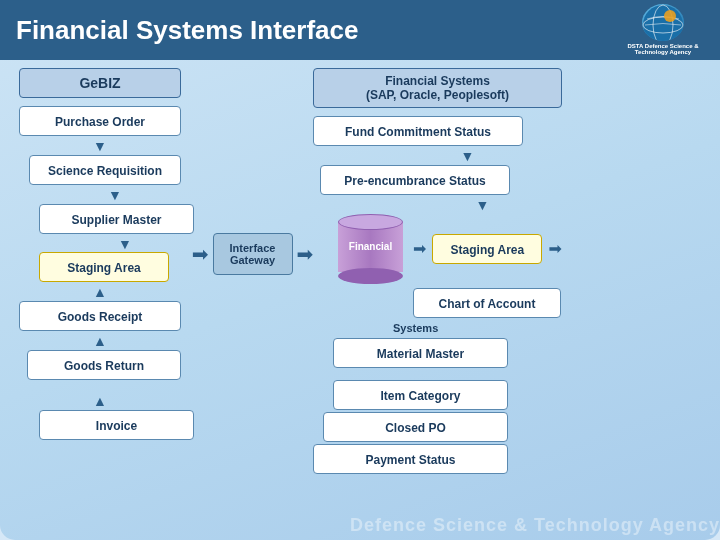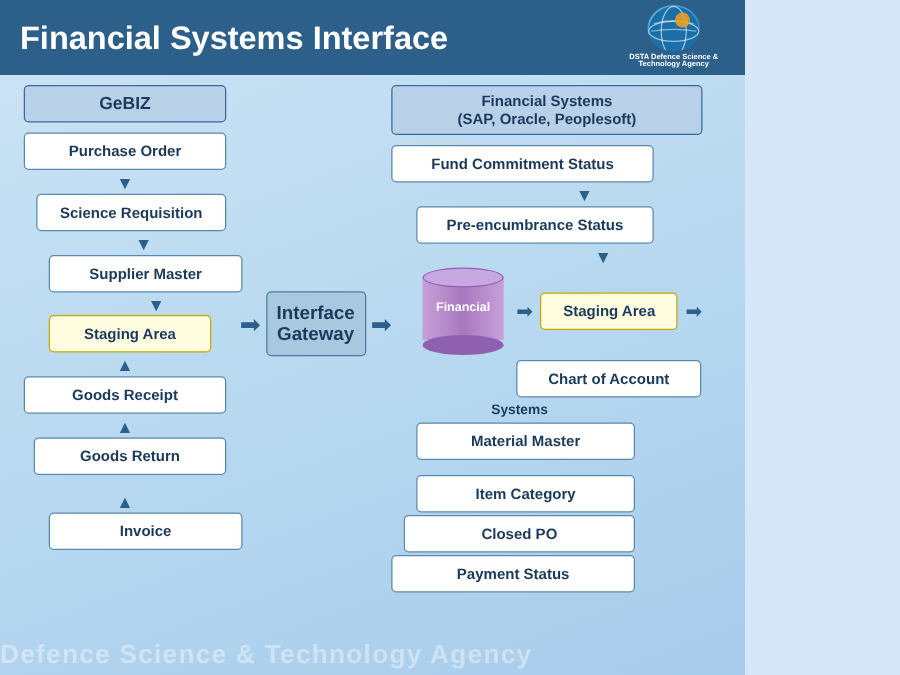--- a/index.html
+++ b/index.html
@@ -5,24 +5,25 @@
     * { box-sizing: border-box; margin: 0; padding: 0; }
     body {
       width: 720px;
       height: 540px;
       overflow: hidden;
       font-family: Arial, sans-serif;
       background: #d6e8f7;
     }
 
     .page {
-      width: 596px;
+      width: 720px;
       height: 540px;
       position: relative;
       background: linear-gradient(160deg, #cde4f5 0%, #b8d9f0 50%, #a8cceb 100%);
+      border-radius: 15px;
     }
 
     
     .header {
       background: #2c5f8a;
       width: 100%;
       height: 60px;
       display: flex;
       align-items: center;
       padding: 0 16px;
@@ -64,22 +65,22 @@
       margin-top: 2px;
       line-height: 1.2;
     }
 
     
     .watermark {
       position: absolute;
       bottom: 4px;
       left: 0;
       width: 100%;
-      text-align: left;
-      font-size: 21px;
+      text-align: right;
+      font-size: 18px;
       font-weight: bold;
       color: rgba(255,255,255,0.4);
       pointer-events: none;
       letter-spacing: 1px;
     }
 
     .main-layout {
       display: flex;
       flex-direction: row;
       width: 720px;
@@ -211,21 +212,21 @@
       <div class="box" style="margin-bottom:2px;margin-left:20px;width:155px;">
         <span class="item-label">Invoice</span>
       </div>
     </div>
 
     <div class="mid-col">
 
       <div style="display:flex;flex-direction:row;align-items:center;">
         <span style="font-size:20px;color:#2c5f8a;">➡</span>
         <div class="box" style="background:#a8c8e0;border-color:#4a7aa0;margin:0 4px;width:80px;padding:8px 6px;">
-          <div style="font-size:15px;font-weight:bold;color:#1a3a5c;">
+          <div style="font-size:11px;font-weight:bold;color:#1a3a5c;">
             <span>Interface</span><br>
             <span>Gateway</span>
           </div>
         </div>
         <span style="font-size:20px;color:#2c5f8a;">➡</span>
       </div>
     </div>
 
     <div class="right-col">
       <div class="box" style="background:#b8d0e8;border-color:#3a6a9a;margin-bottom:8px;text-align:center;">
@@ -233,21 +234,21 @@
           <span>Financial Systems</span><br>
           <span>(SAP, Oracle, Peoplesoft)</span>
         </div>
       </div>
 
       <div class="box" style="margin-bottom:2px;width:210px;">
         <span class="item-label">Fund Commitment Status</span>
       </div>
       <div class="down-arrow" style="margin-left:60px;">▼</div>
 
-      <div class="box" style="margin-bottom:2px;margin-left:20px;width:190px;">
+      <div class="box" style="margin-bottom:2px;margin-left:7px;width:190px;">
         <span class="item-label">Pre-encumbrance Status</span>
       </div>
       <div class="down-arrow" style="margin-left:90px;">▼</div>
 
       <div style="display:flex;flex-direction:row;align-items:center;margin-bottom:4px;">
         <div style="position:relative;width:65px;height:70px;margin-left:25px;margin-right:10px;">
 
           <div style="position:absolute;top:0;left:0;width:65px;height:16px;background:#c8a8e0;border-radius:50%;border:1px solid #9060b0;z-index:2;"></div>
 
           <div style="position:absolute;top:8px;left:0;width:65px;height:50px;background:linear-gradient(90deg,#c8a0d8,#a878c0,#c8a0d8);z-index:1;display:flex;align-items:center;justify-content:center;">

